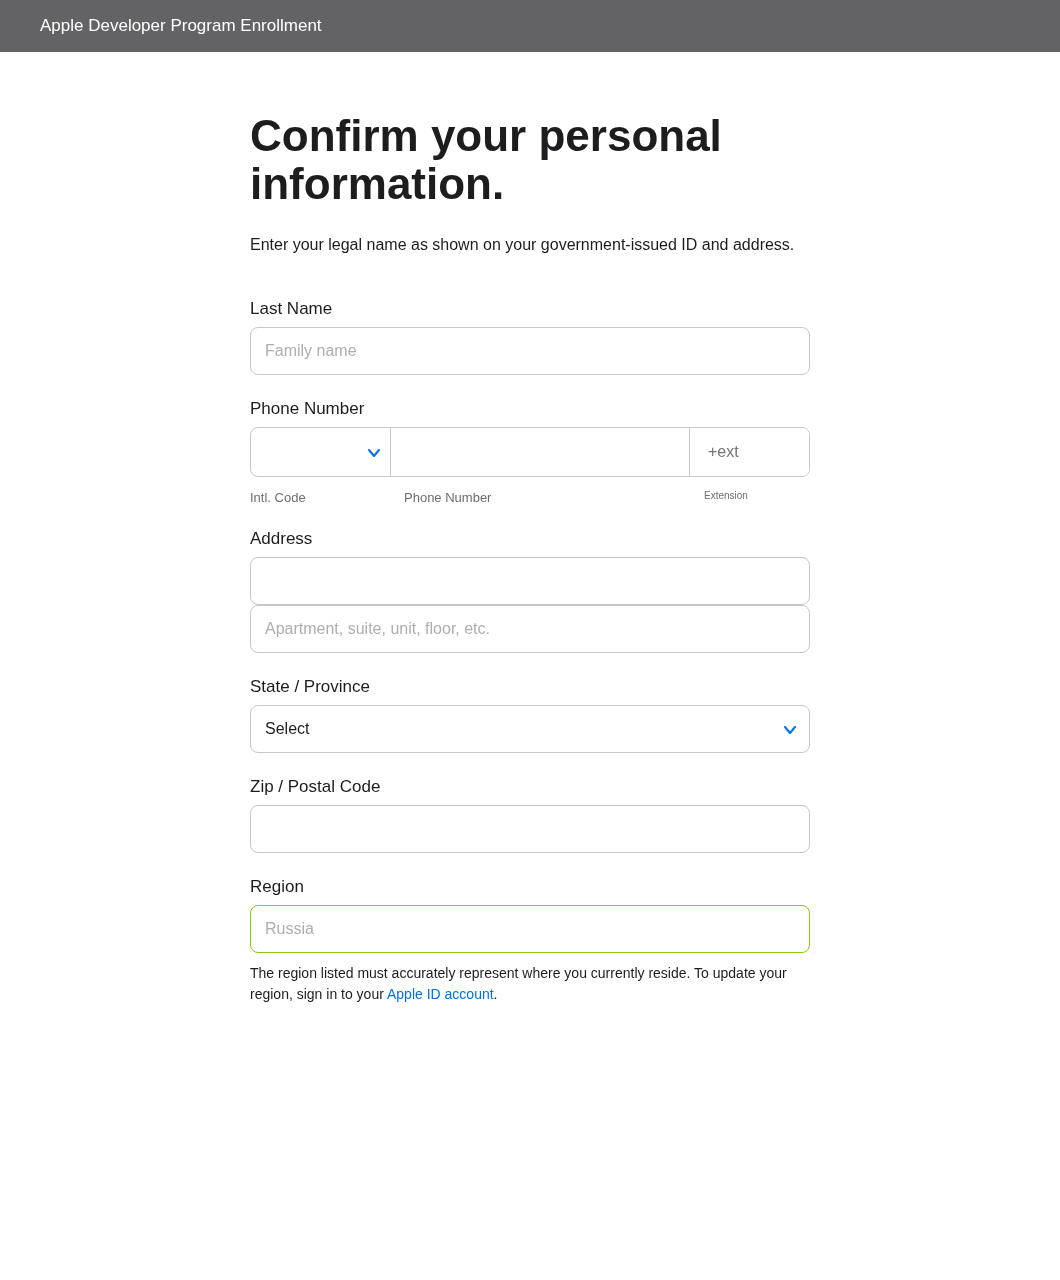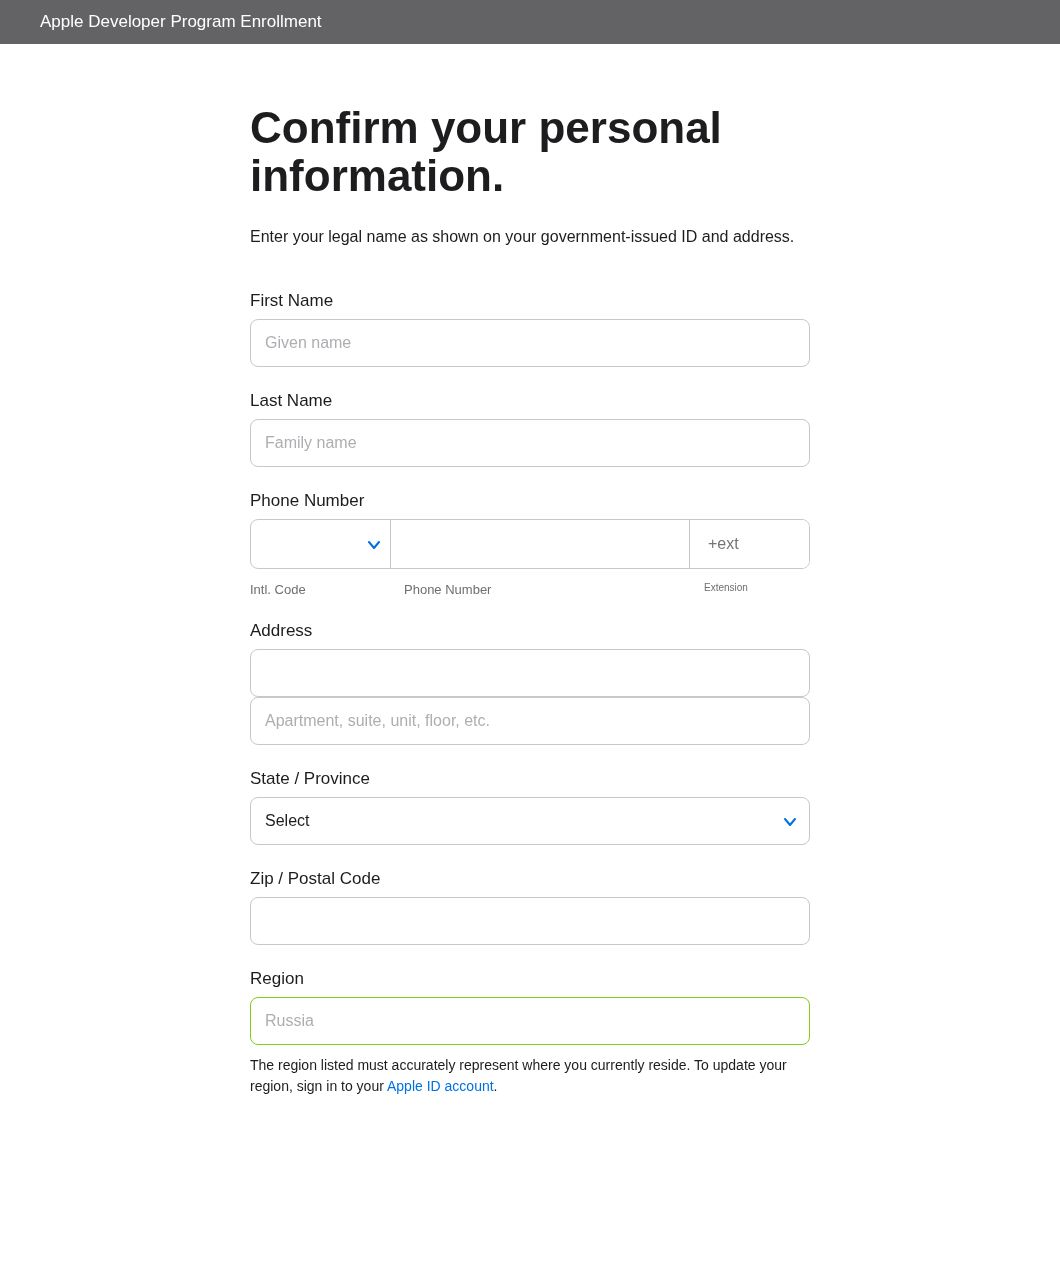--- a/index.html
+++ b/index.html
@@ -11,21 +11,21 @@
     body {
       font-family: -apple-system, BlinkMacSystemFont, "SF Pro Text", "Helvetica Neue", Arial, sans-serif;
       background: #ffffff;
       color: #1d1d1f;
       font-size: 16px;
     }
 
     .top-bar {
       background: #636366;
       padding: 0 40px;
-      height: 44px;
+      height: 52px;
       display: flex;
       align-items: center;
     }
 
     .top-bar-title {
       color: #ffffff;
       font-size: 17px;
       font-weight: 500;
     }
 
@@ -249,24 +249,20 @@
 <div class="top-bar">
   <span class="top-bar-title">Apple Developer Program Enrollment</span>
 </div>
 
 <div class="main-content">
 
   <h1 class="page-heading">Confirm your personal information.</h1>
 
   <p class="page-description">Enter your legal name as shown on your government-issued ID and address.</p>
 
-  <div class="form-group">
-    <label class="form-label">First Name</label>
-    <input type="text" class="form-input" placeholder="Given name" style="">
-  </div>
 
   <div class="form-group">
     <label class="form-label">Last Name</label>
     <input type="text" class="form-input" placeholder="Family name" style="">
   </div>
 
   <div class="form-group">
     <label class="form-label">Phone Number</label>
     <div class="phone-row">
 

